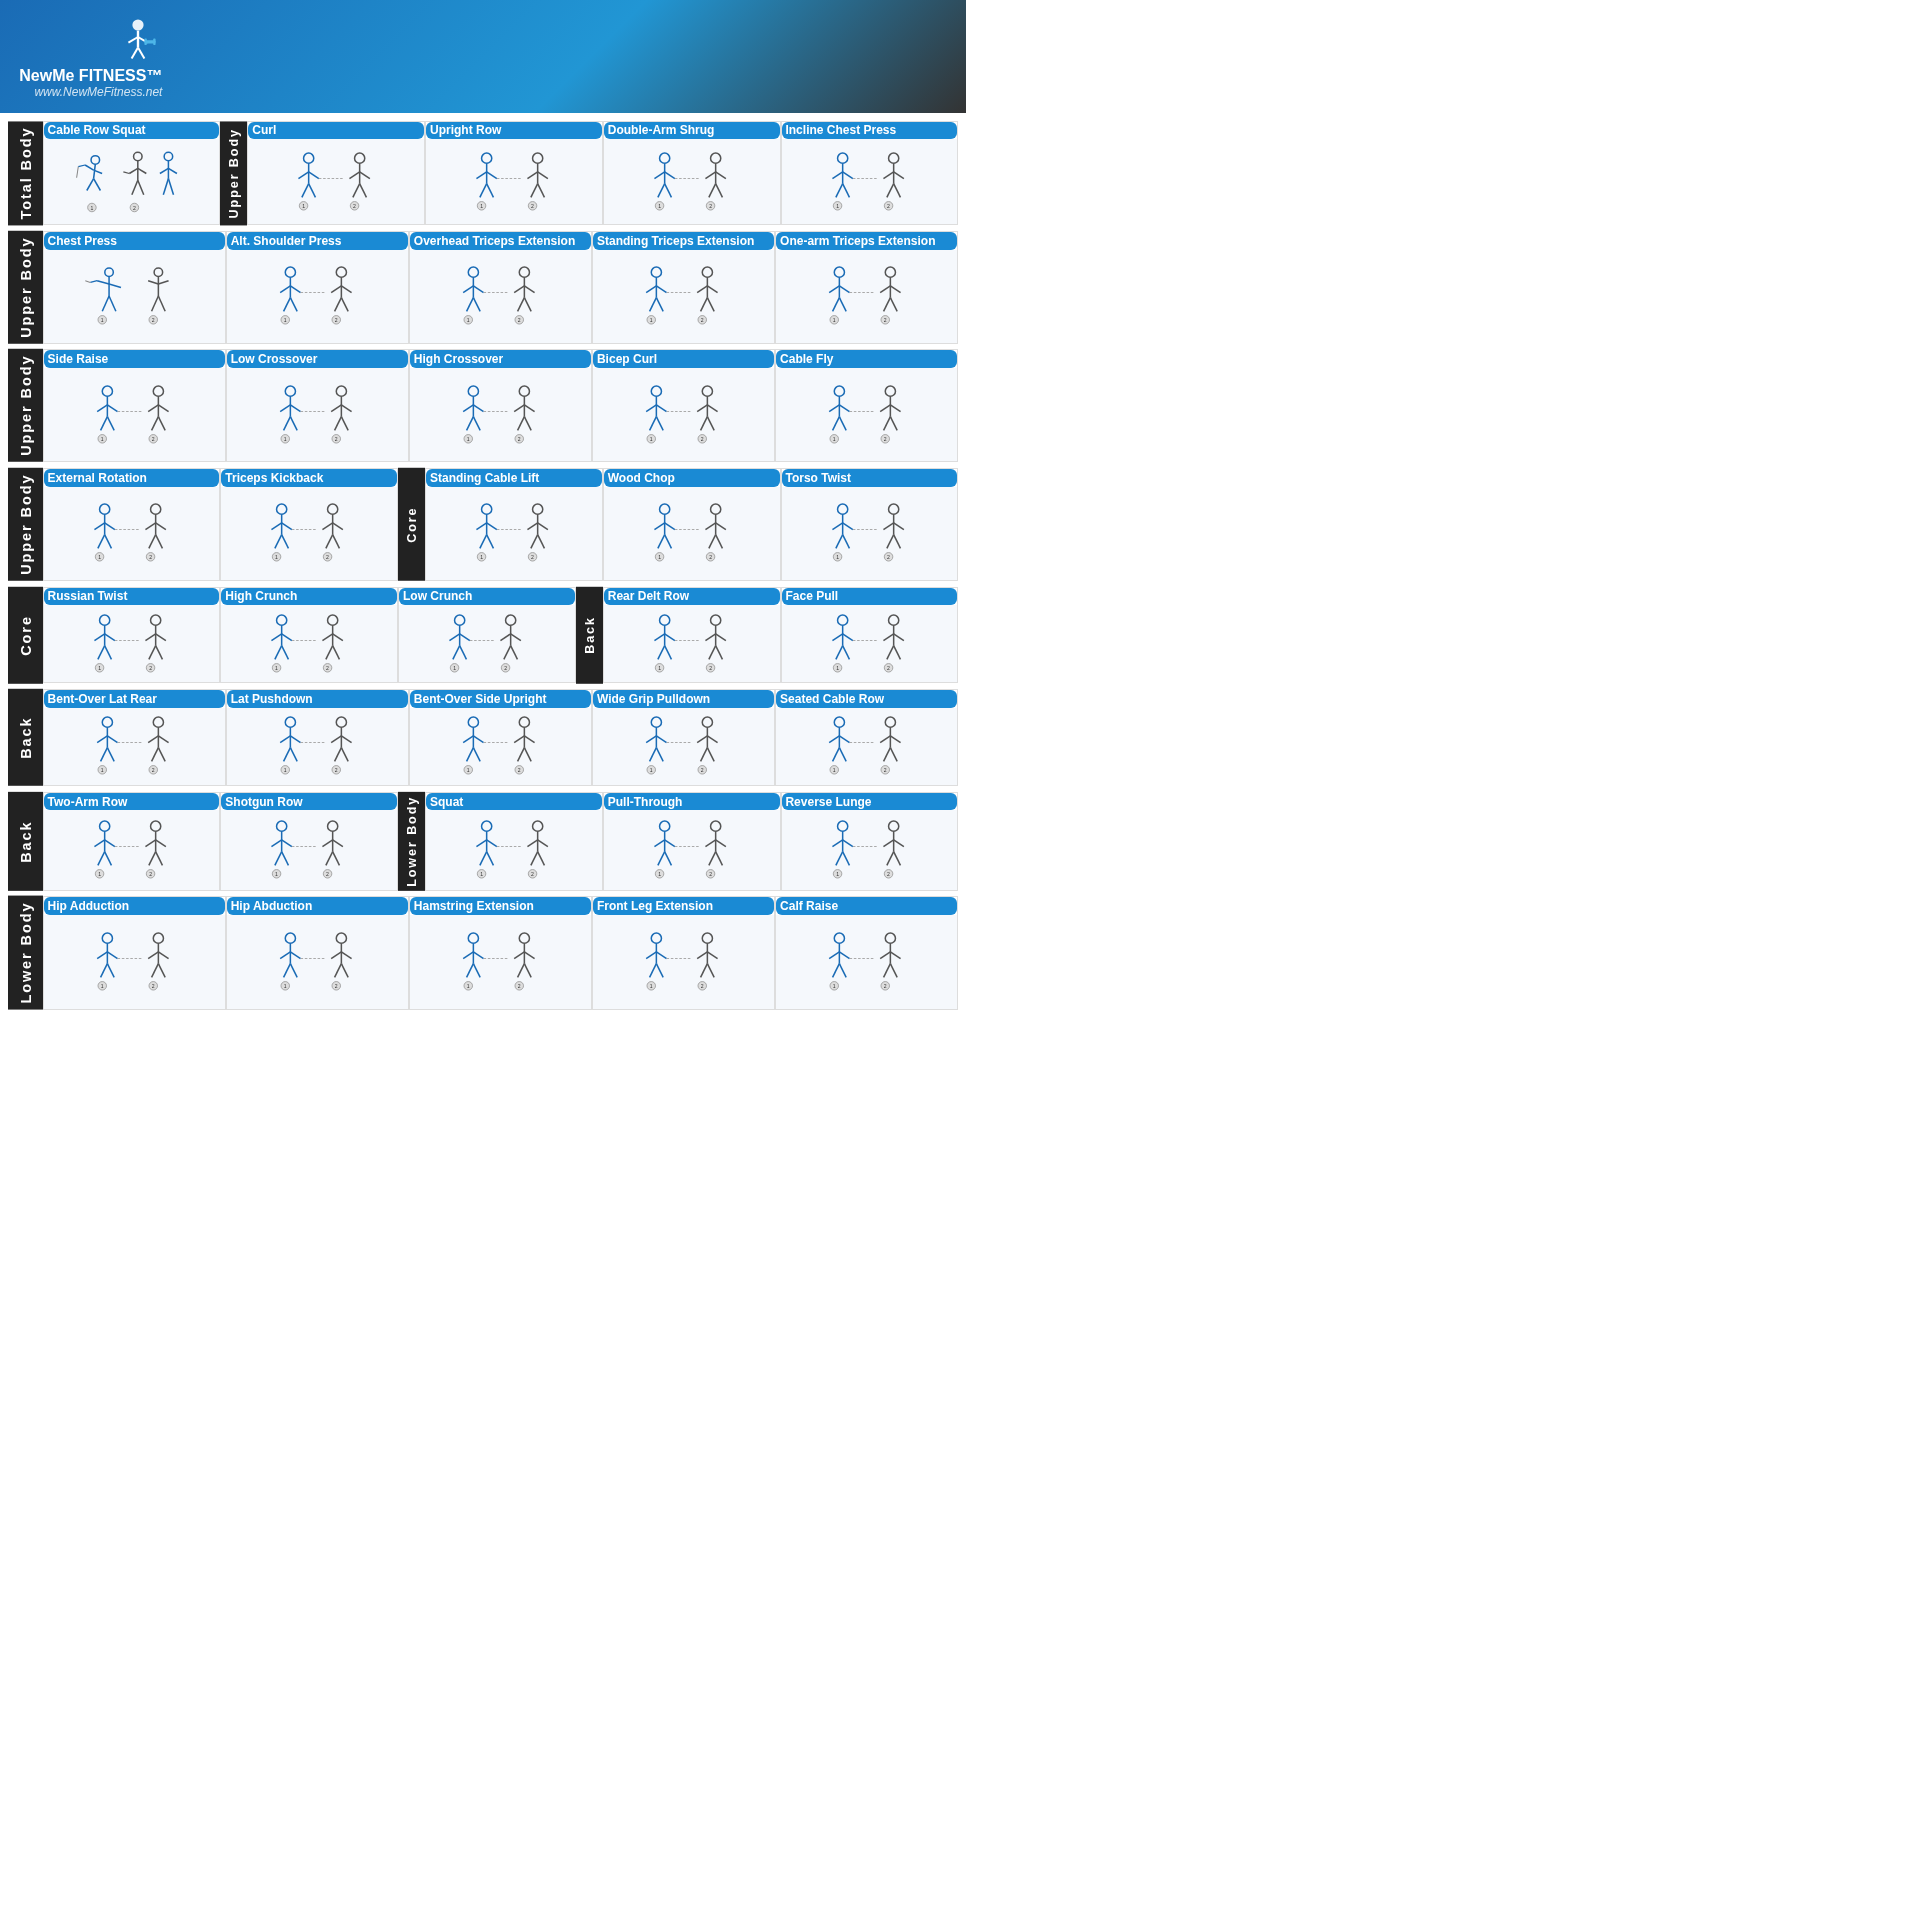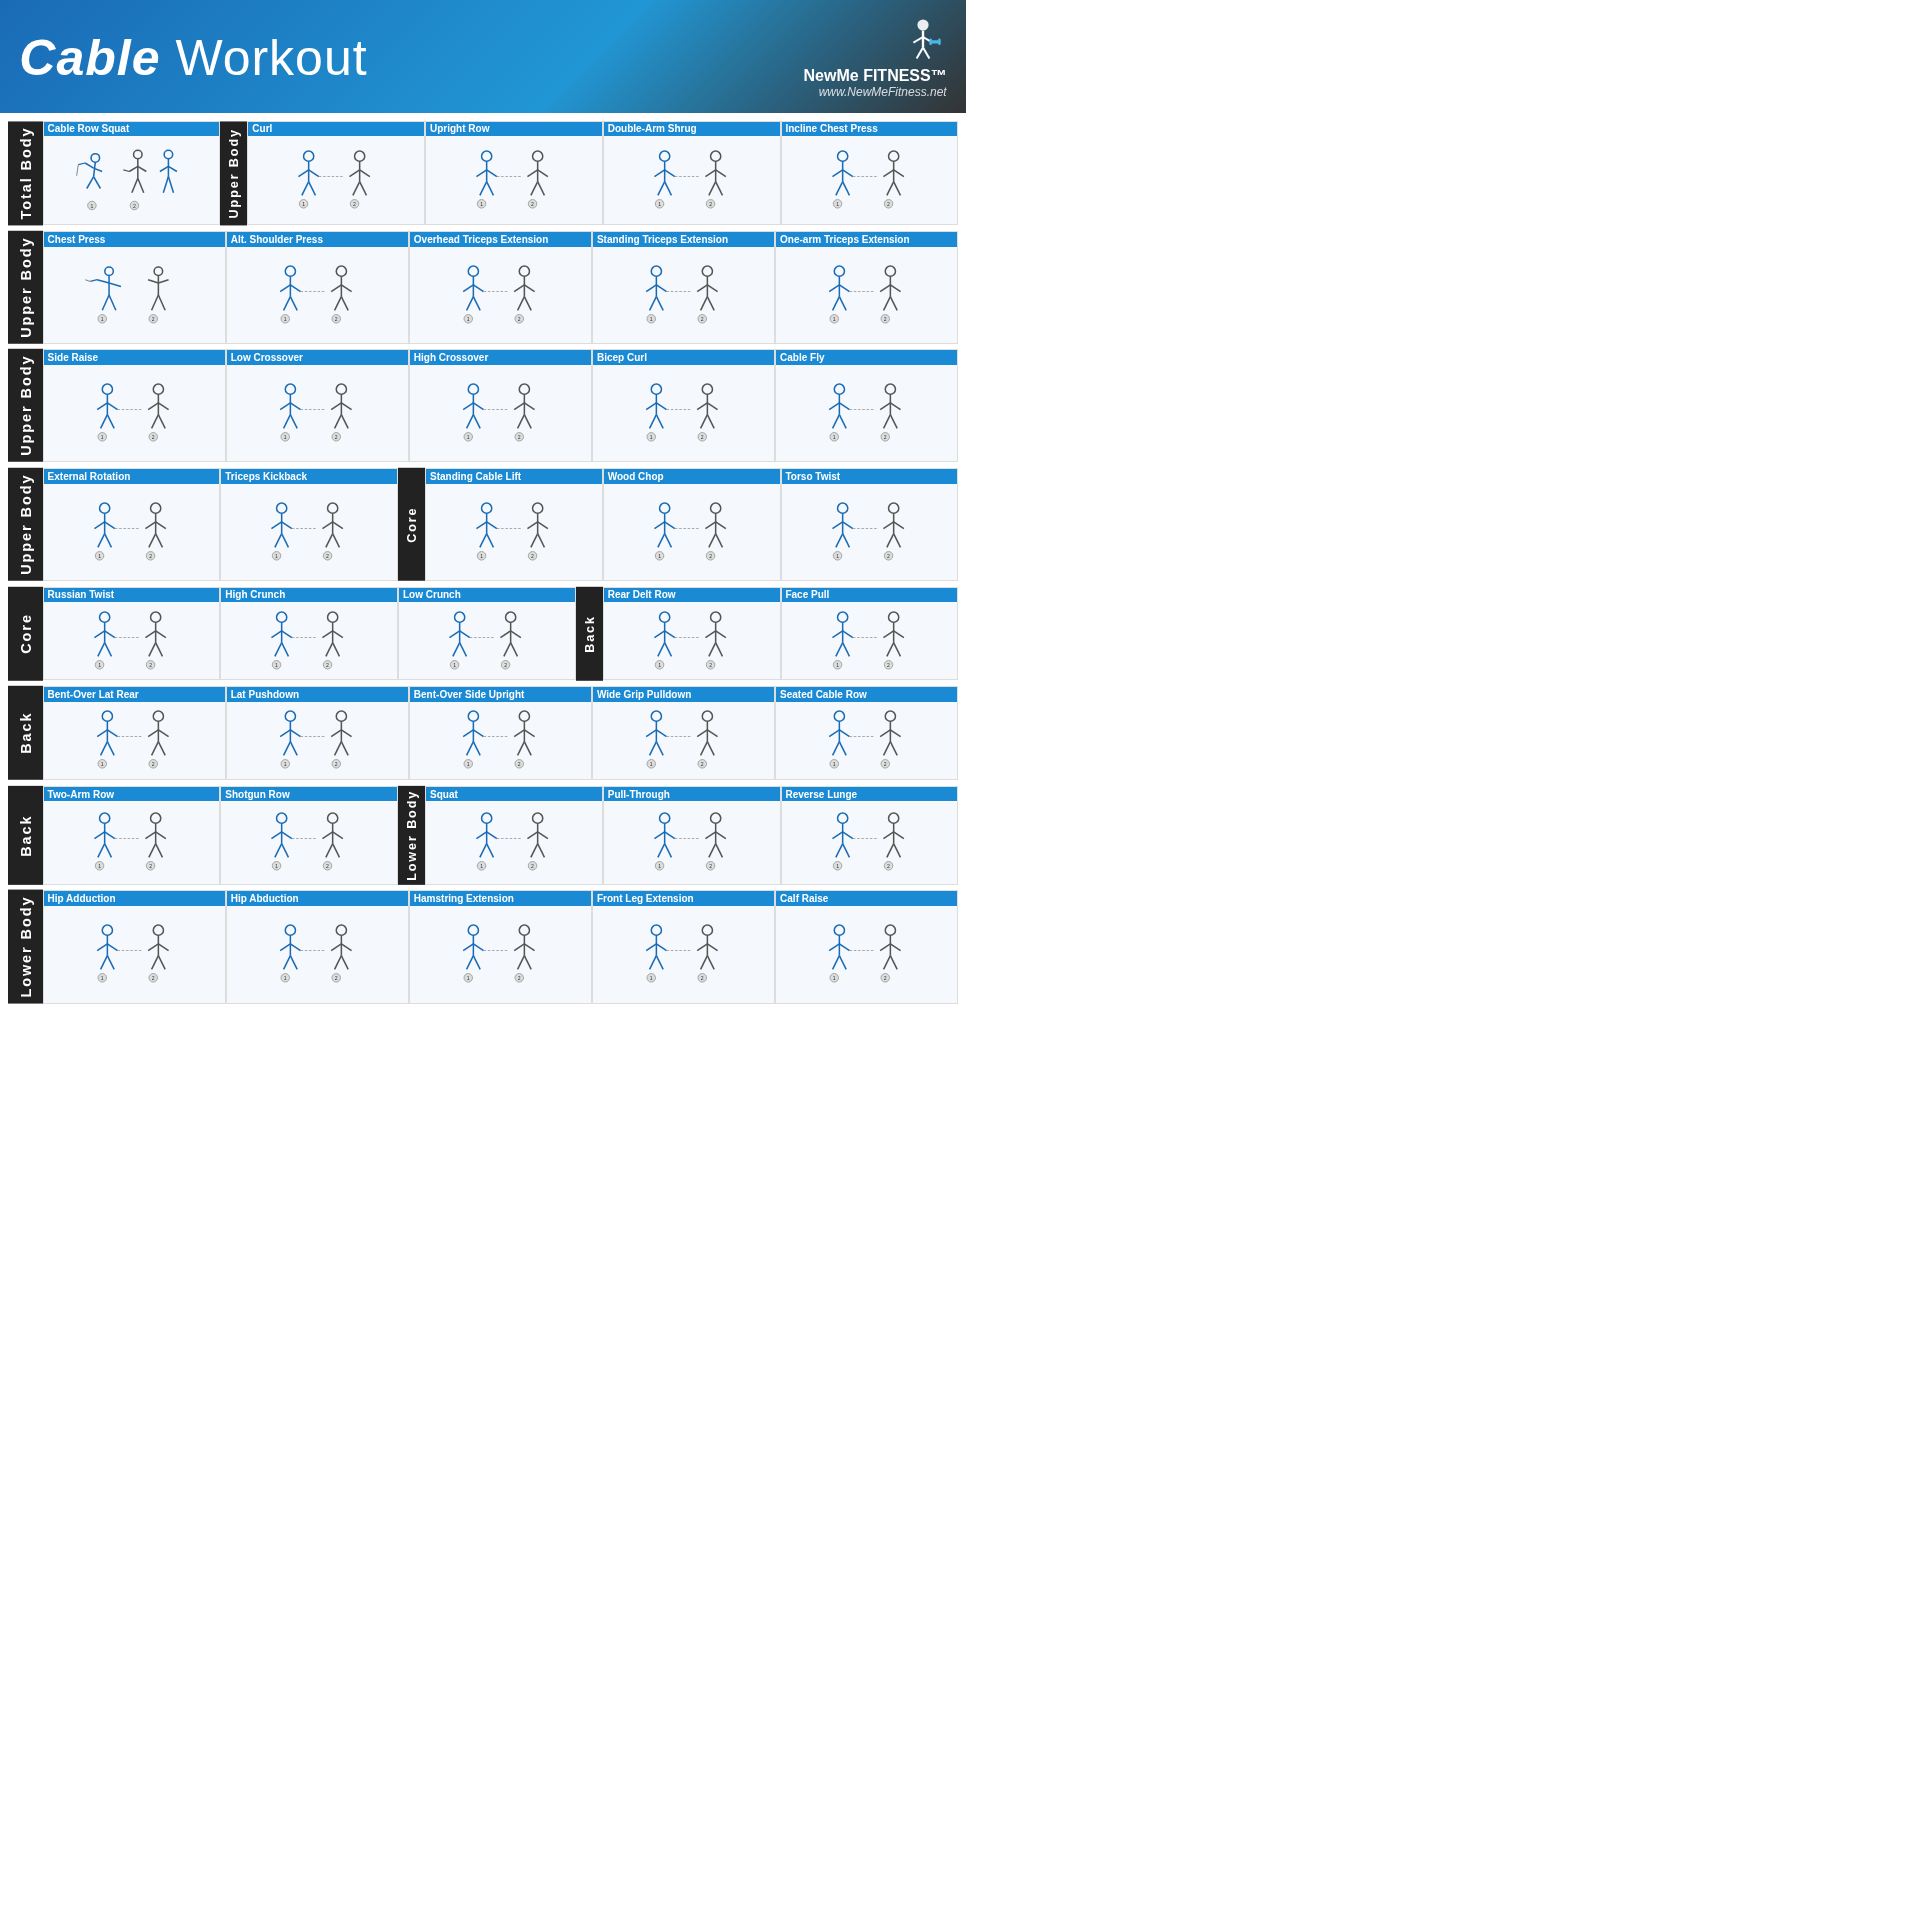--- a/index.html
+++ b/index.html
@@ -91,27 +91,28 @@
       border: 1px solid #ddd;
       display: flex;
       flex-direction: column;
       overflow: hidden;
       min-width: 0;
     }
 
     .exercise-name {
       background: #1a8ad4;
       color: #fff;
-      font-size: 10px;
+      font-size: 12px;
       font-weight: bold;
       padding: 1.9px 3.9px;
       text-align: left;
       white-space: nowrap;
       overflow: hidden;
       text-overflow: ellipsis;
+      border-radius: 6px;
     }
 
     .exercise-figure {
       flex: 1;
       background: #f5f8fc;
       display: flex;
       align-items: center;
       justify-content: center;
       min-height: 77px;
       position: relative;
@@ -134,26 +135,20 @@
       align-items: center;
       justify-content: center;
     }
   </style>
 </head>
 <body>
 
 <div class="page">
 
   <div class="header">
-    <div>
-      <span class="header-title">
-        <span class="bold">Cable</span>
-        <span> Workout</span>
-      </span>
-    </div>
     <div class="logo-area">
       <svg class="logo-icon" viewBox="0 0 60 60">
         <circle cx="30" cy="10" r="7" fill="#fff" opacity="0.9"></circle>
         <line x1="30" y1="17" x2="30" y2="38" stroke="#fff" stroke-width="3"></line>
         <line x1="30" y1="25" x2="18" y2="32" stroke="#fff" stroke-width="2.5"></line>
         <line x1="30" y1="25" x2="42" y2="32" stroke="#fff" stroke-width="2.5"></line>
         <line x1="30" y1="38" x2="22" y2="52" stroke="#fff" stroke-width="2.5"></line>
         <line x1="30" y1="38" x2="38" y2="52" stroke="#fff" stroke-width="2.5"></line>
 
         <rect x="38" y="29" width="14" height="4" rx="2" fill="#4db6e8"></rect>

